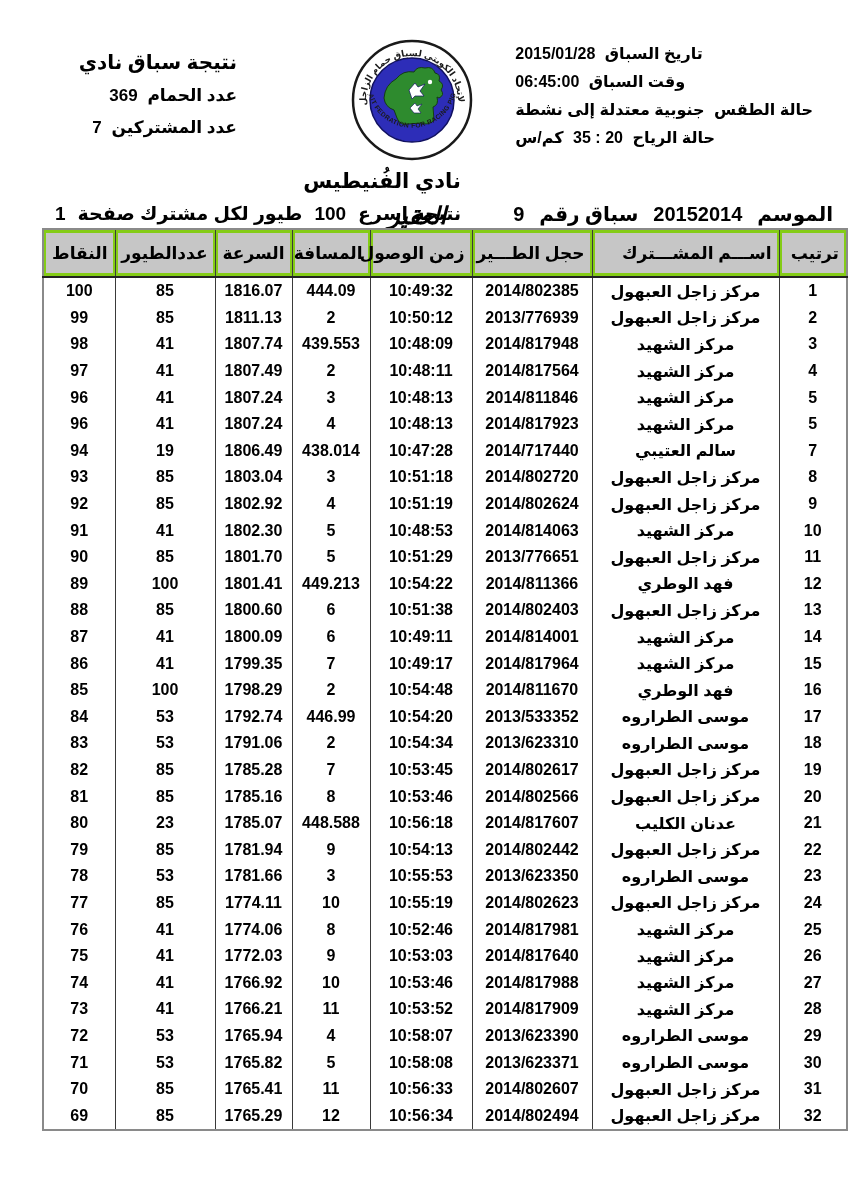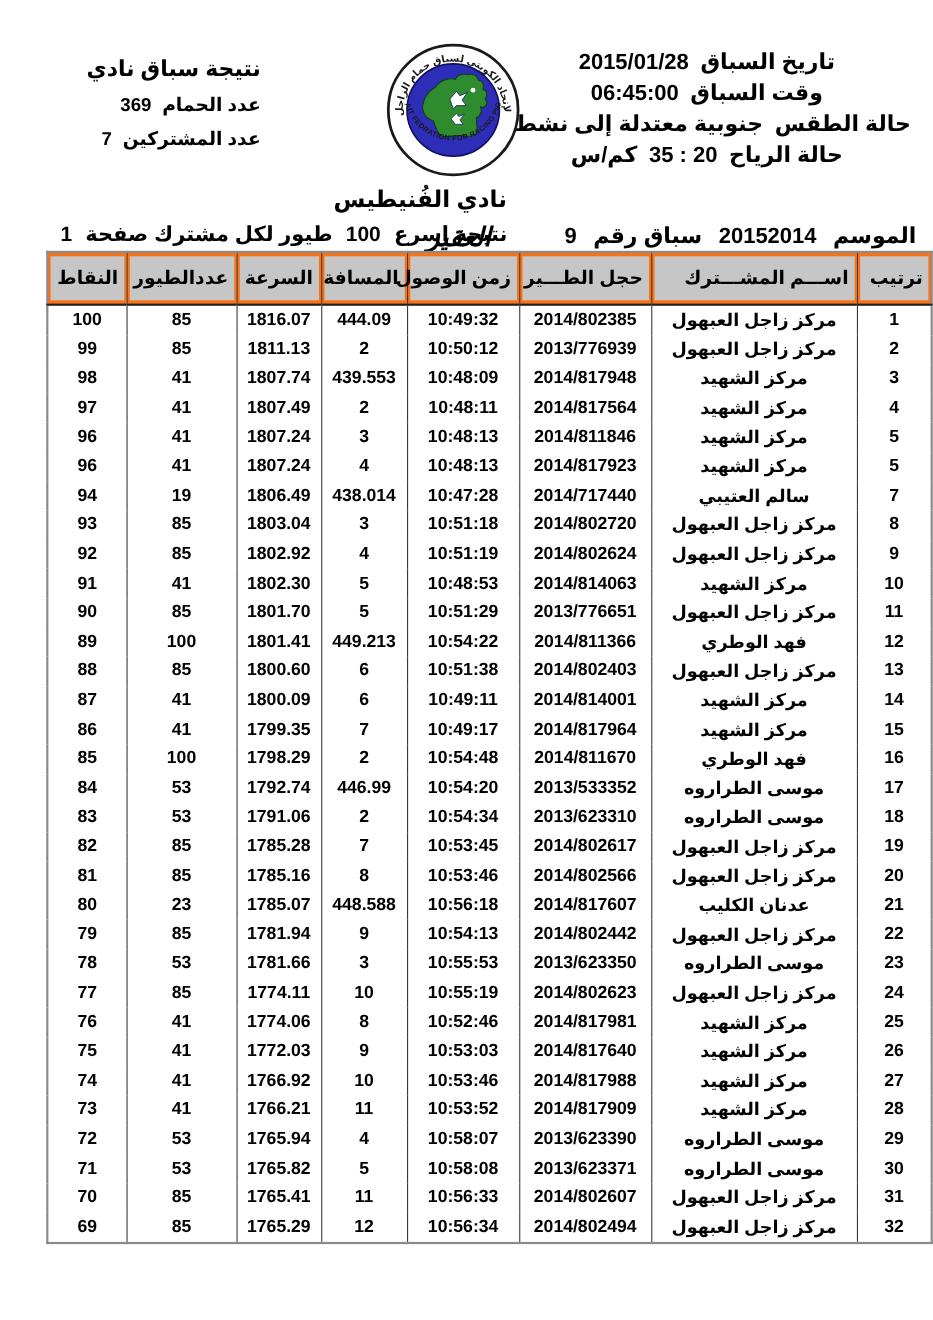--- a/index.html
+++ b/index.html
@@ -6,22 +6,22 @@
   body {
     width:848px; height:1200px;
     background:#ffffff;
     position:relative; overflow:hidden;
     font-family:"Liberation Sans","DejaVu Sans",sans-serif;
     font-weight:bold; color:#000;
   }
 
   
   .head-right {
-    position:absolute; top:44px; right:20px;
-    direction:rtl; text-align:center; font-size:20px; white-space:nowrap;
+    position:absolute; top:44px; right:35px;
+    direction:rtl; text-align:left; font-size:16px; white-space:nowrap;
   }
   .head-right .line { height:20px; margin-bottom:8px; }
   .head-right .line span { margin-left:5px; }
 
   .head-left {
     position:absolute; top:50px; right:611px;
     direction:rtl; text-align:right; white-space:nowrap;
   }
   .head-left .hl-title { font-size:20px; margin-bottom:11px;text-align:center; }
   .head-left .hl-line  { font-size:17px; margin-bottom:11px; }
@@ -59,21 +59,21 @@
   .results col.c-rank   { width:68px; }
   .results col.c-name   { width:187px; }
   .results col.c-ring   { width:120px; }
   .results col.c-time   { width:102px; }
   .results col.c-dist   { width:78px; }
   .results col.c-speed  { width:77px; }
   .results col.c-birds  { width:100px; }
   .results col.c-points { width:72px; }
 
   .results th {
-    background:#f97316; padding:3px 2px;
+    background:#84cc16; padding:3px 2px;
     border-left:1px solid #3a3a3a; border-right:1px solid #3a3a3a;
     border-bottom:2px solid #222;
     vertical-align:middle;
   }
   .hcell {
     background:#c6c6c6; height:40px;
     display:flex; align-items:center; justify-content:flex-start;
     padding:0 5px; font-size:17px; white-space:nowrap;
   }
   .results td {

